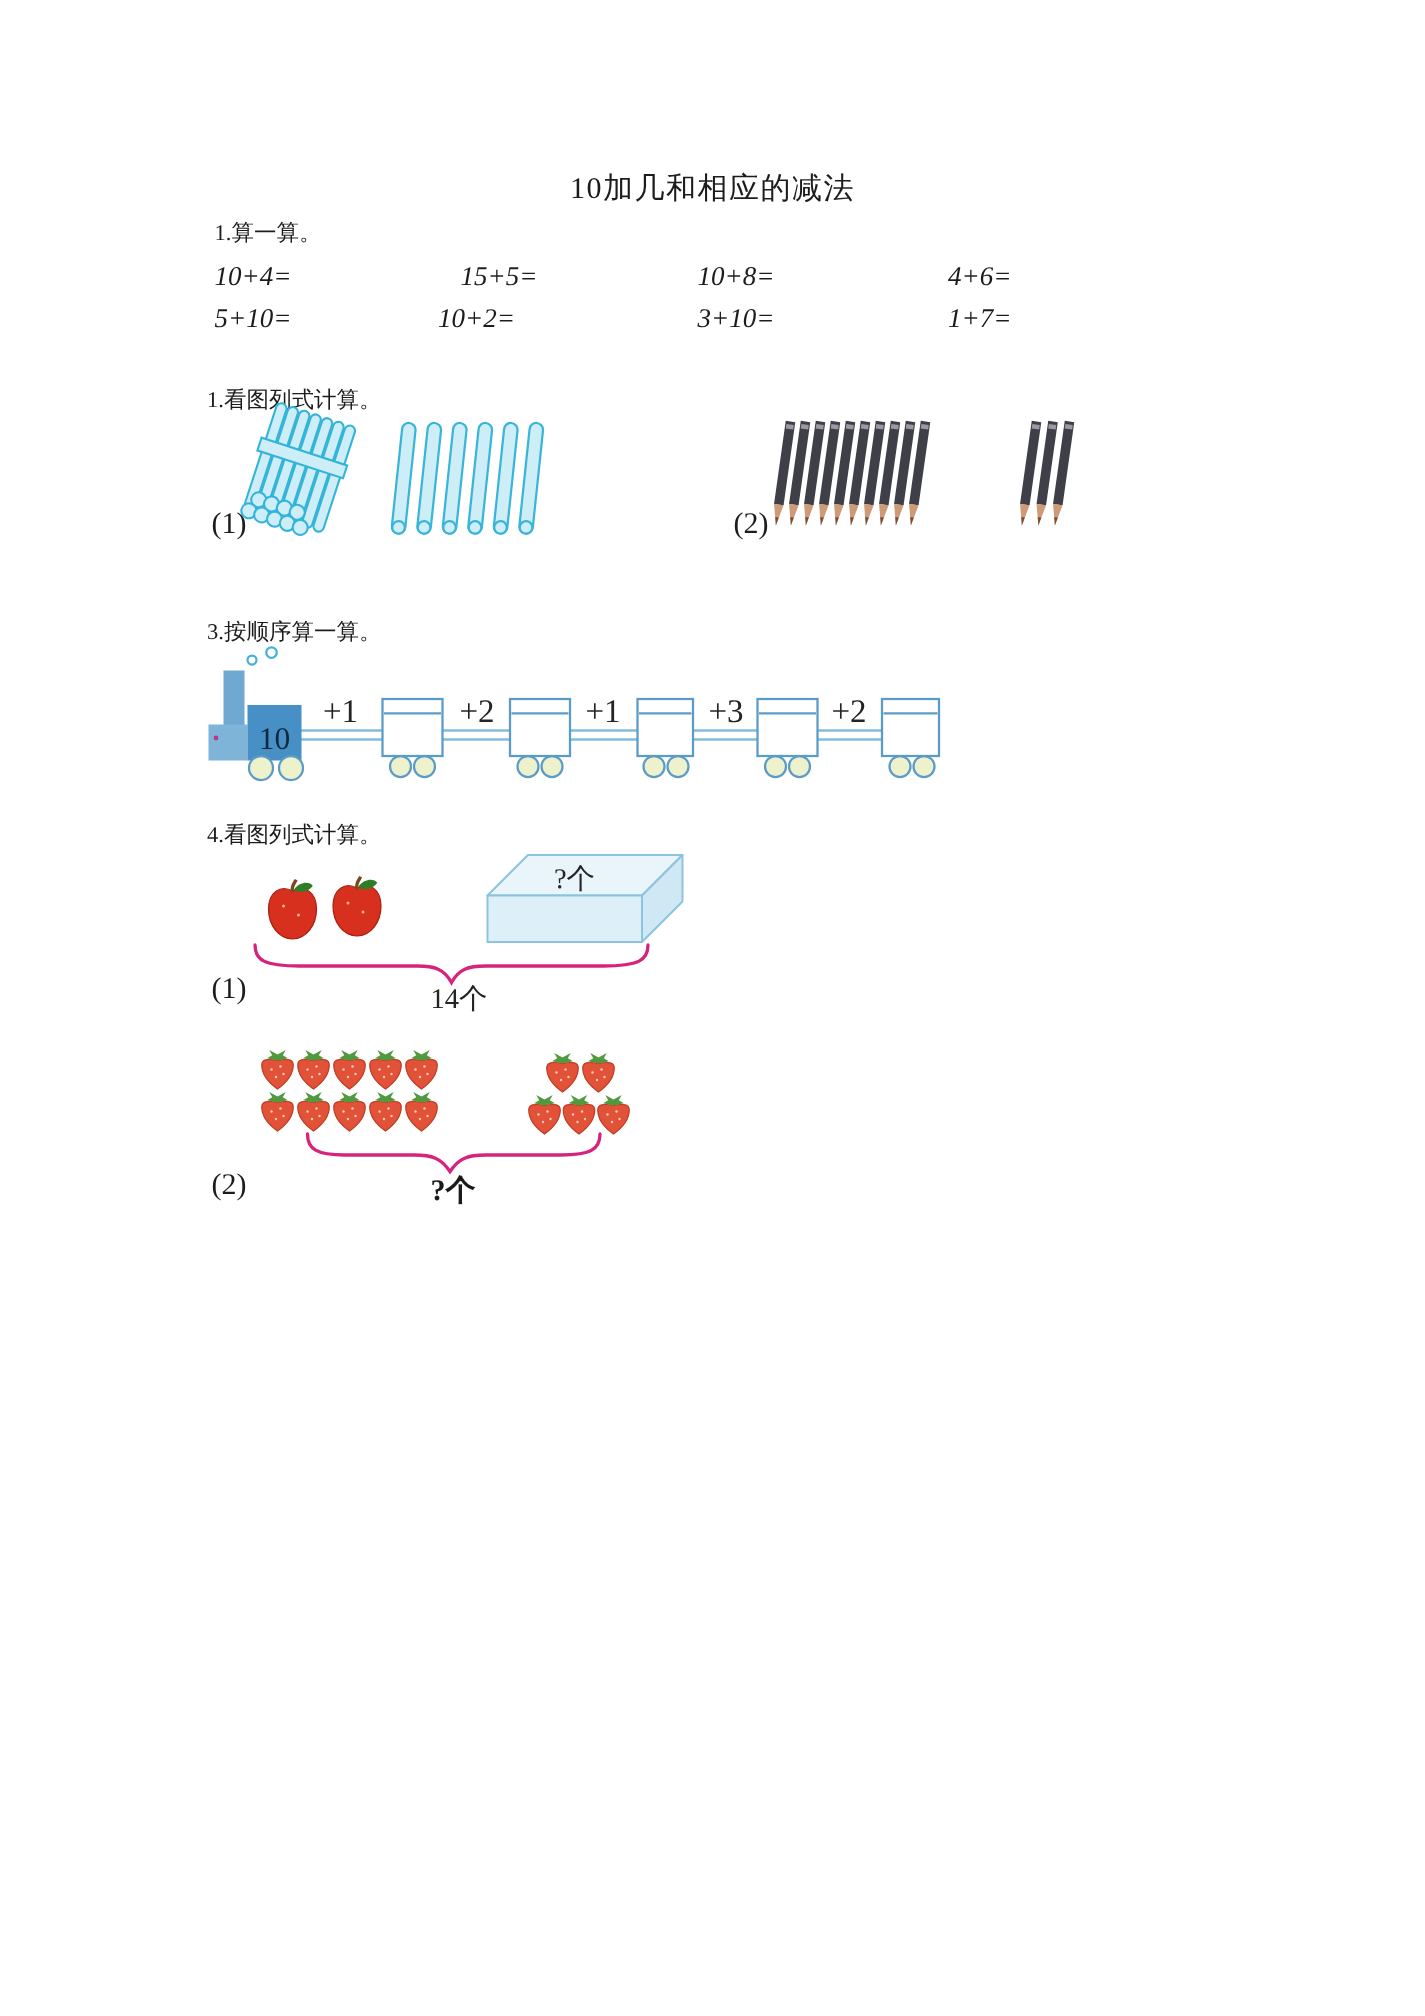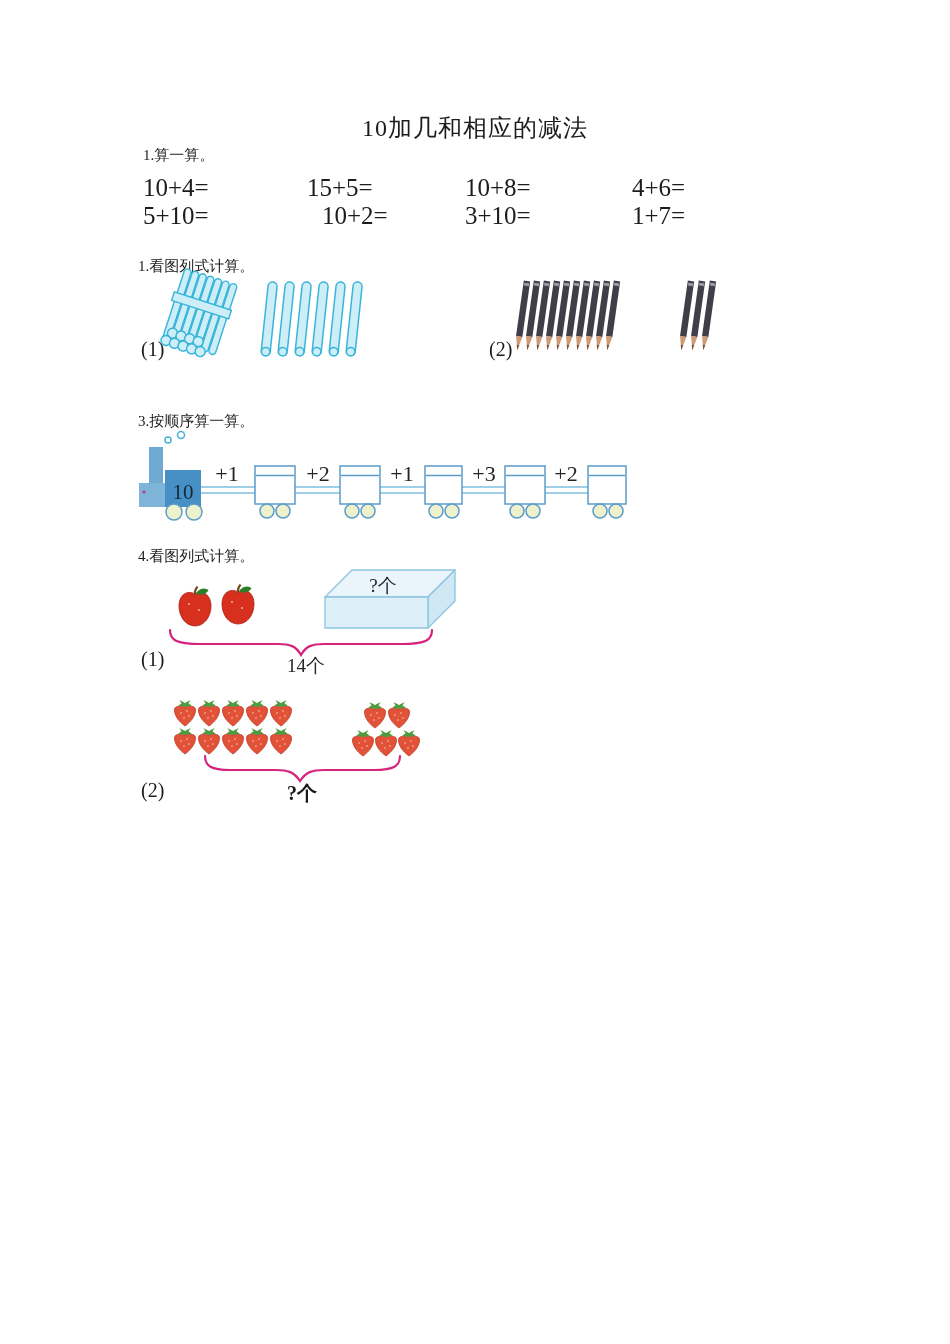--- a/index.html
+++ b/index.html
@@ -1,40 +1,40 @@
 <!DOCTYPE html>
 <html><head>
 <meta charset="utf-8">
 <style>
   html,body{margin:0;padding:0;background:#ffffff;}
   .page{
     position:relative;width:950px;height:1344px;background:#ffffff;
     font-family:"Liberation Serif","DejaVu Serif",serif;color:#1c1c1c;overflow:hidden;
   }
   .abs{position:absolute;white-space:nowrap;}
-  .title{left:0;top:112px;width:950px;text-align:center;font-size:24px;letter-spacing:1px;}
+  .title{left:0;top:112px;width:950px;text-align:center;font-size:20px;letter-spacing:1px;}
   .heading{font-size:15px;}
-  .eq{font-size:25px;}
+  .eq{font-size:18px;font-style:italic;}
   .plabel{font-size:20px;}
   svg text{font-family:"Liberation Serif","DejaVu Serif",serif;}
 </style>
 </head>
 <body>
 
 <div class="page">
 
   <div class="abs title">10加几和相应的减法</div>
 
   <div class="abs heading" style="left:143px;top:146px;">1.算一算。</div>
   <div class="abs eq" style="left:143px;top:174px;">10+4=</div>
   <div class="abs eq" style="left:307px;top:174px;">15+5=</div>
   <div class="abs eq" style="left:465px;top:174px;">10+8=</div>
   <div class="abs eq" style="left:632px;top:174px;">4+6=</div>
   <div class="abs eq" style="left:143px;top:202px;">5+10=</div>
-  <div class="abs eq" style="left:322px;top:202px;">10+2=</div>
+  <div class="abs eq" style="left:292px;top:202px;">10+2=</div>
   <div class="abs eq" style="left:465px;top:202px;">3+10=</div>
   <div class="abs eq" style="left:632px;top:202px;">1+7=</div>
 
   <div class="abs heading" style="left:138px;top:257px;">1.看图列式计算。</div>
   <div class="abs plabel" style="left:141px;top:338px;">(1)</div>
 
   <svg class="abs" style="left:158px;top:268px;" width="225" height="100" viewBox="0 0 225 100">
     <g transform="translate(52,8) rotate(18)">
       <g fill="#cdeef7" stroke="#35b4d9" stroke-width="1.4">
         <rect x="-26" y="0" width="7" height="74" rx="3.5"></rect>

